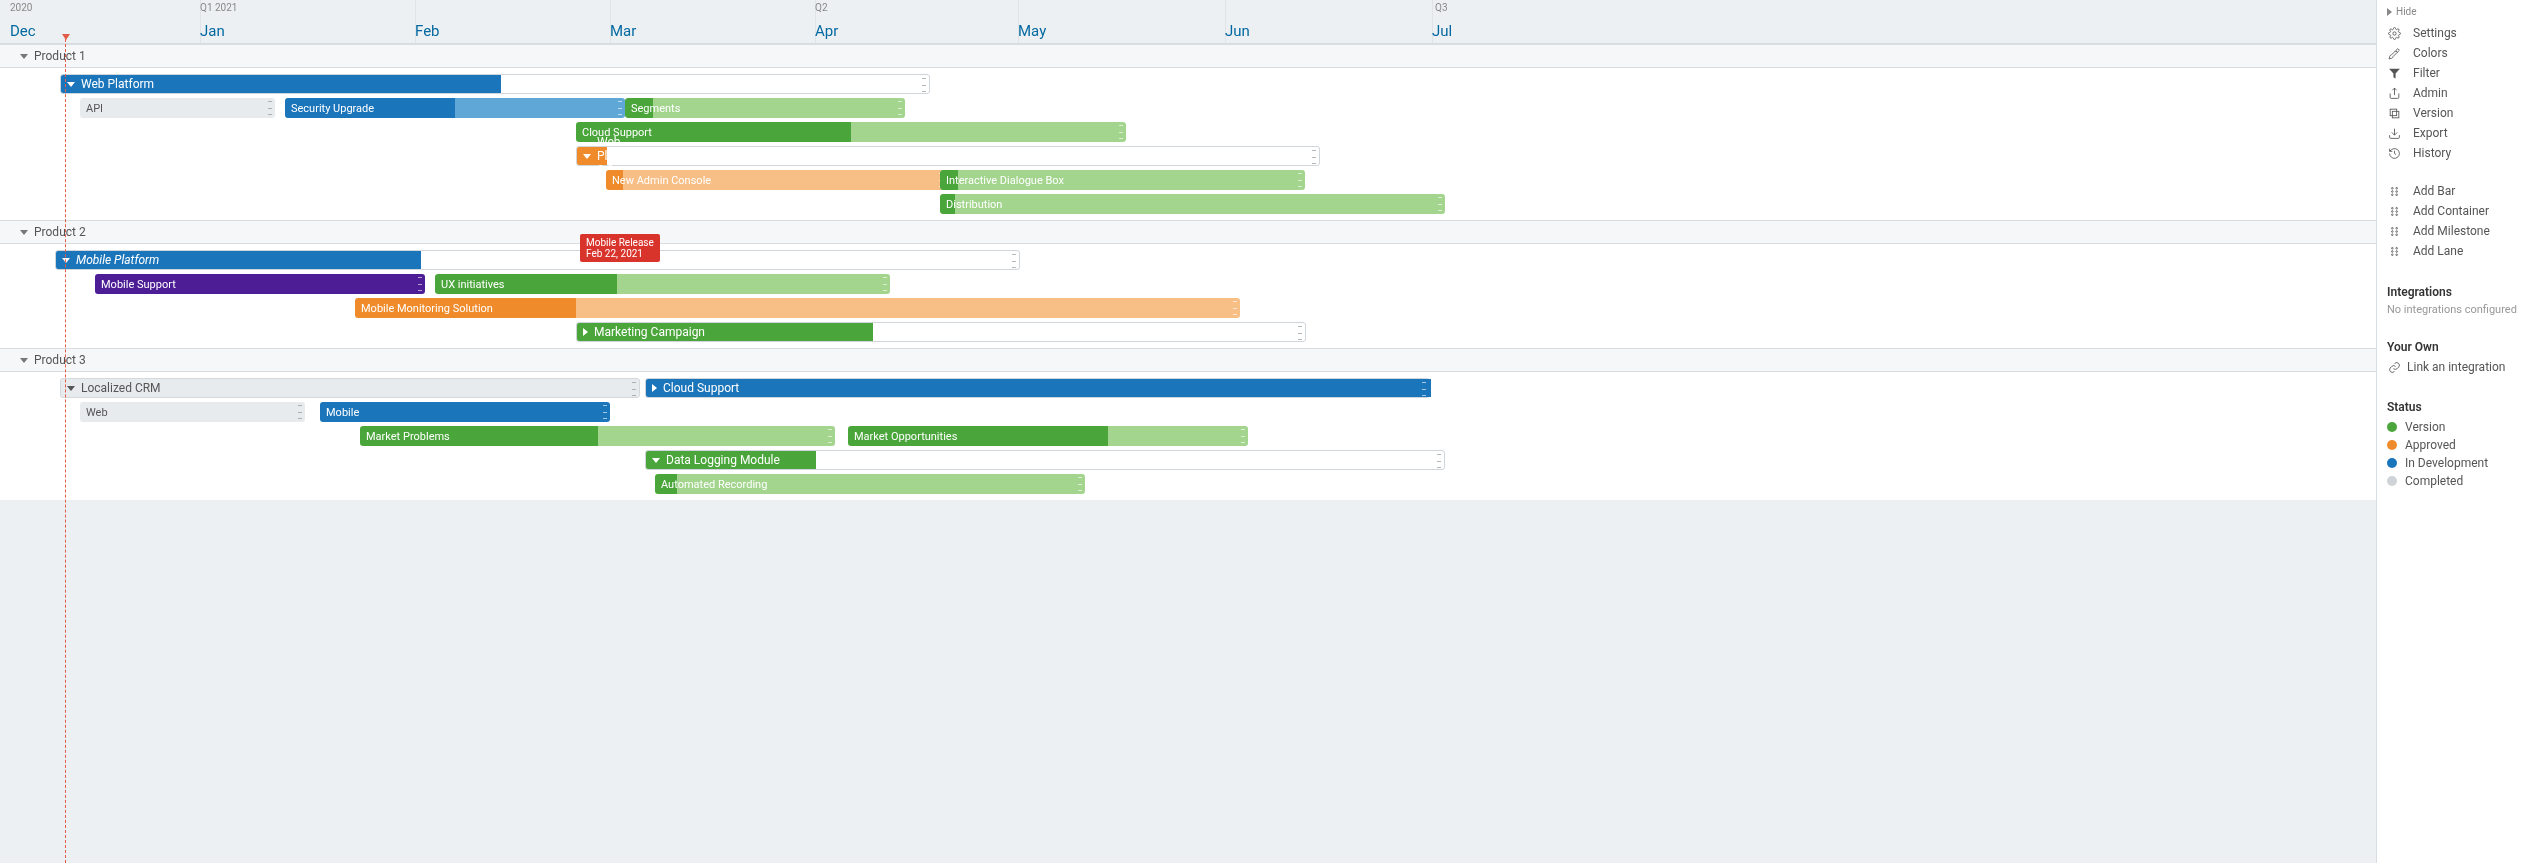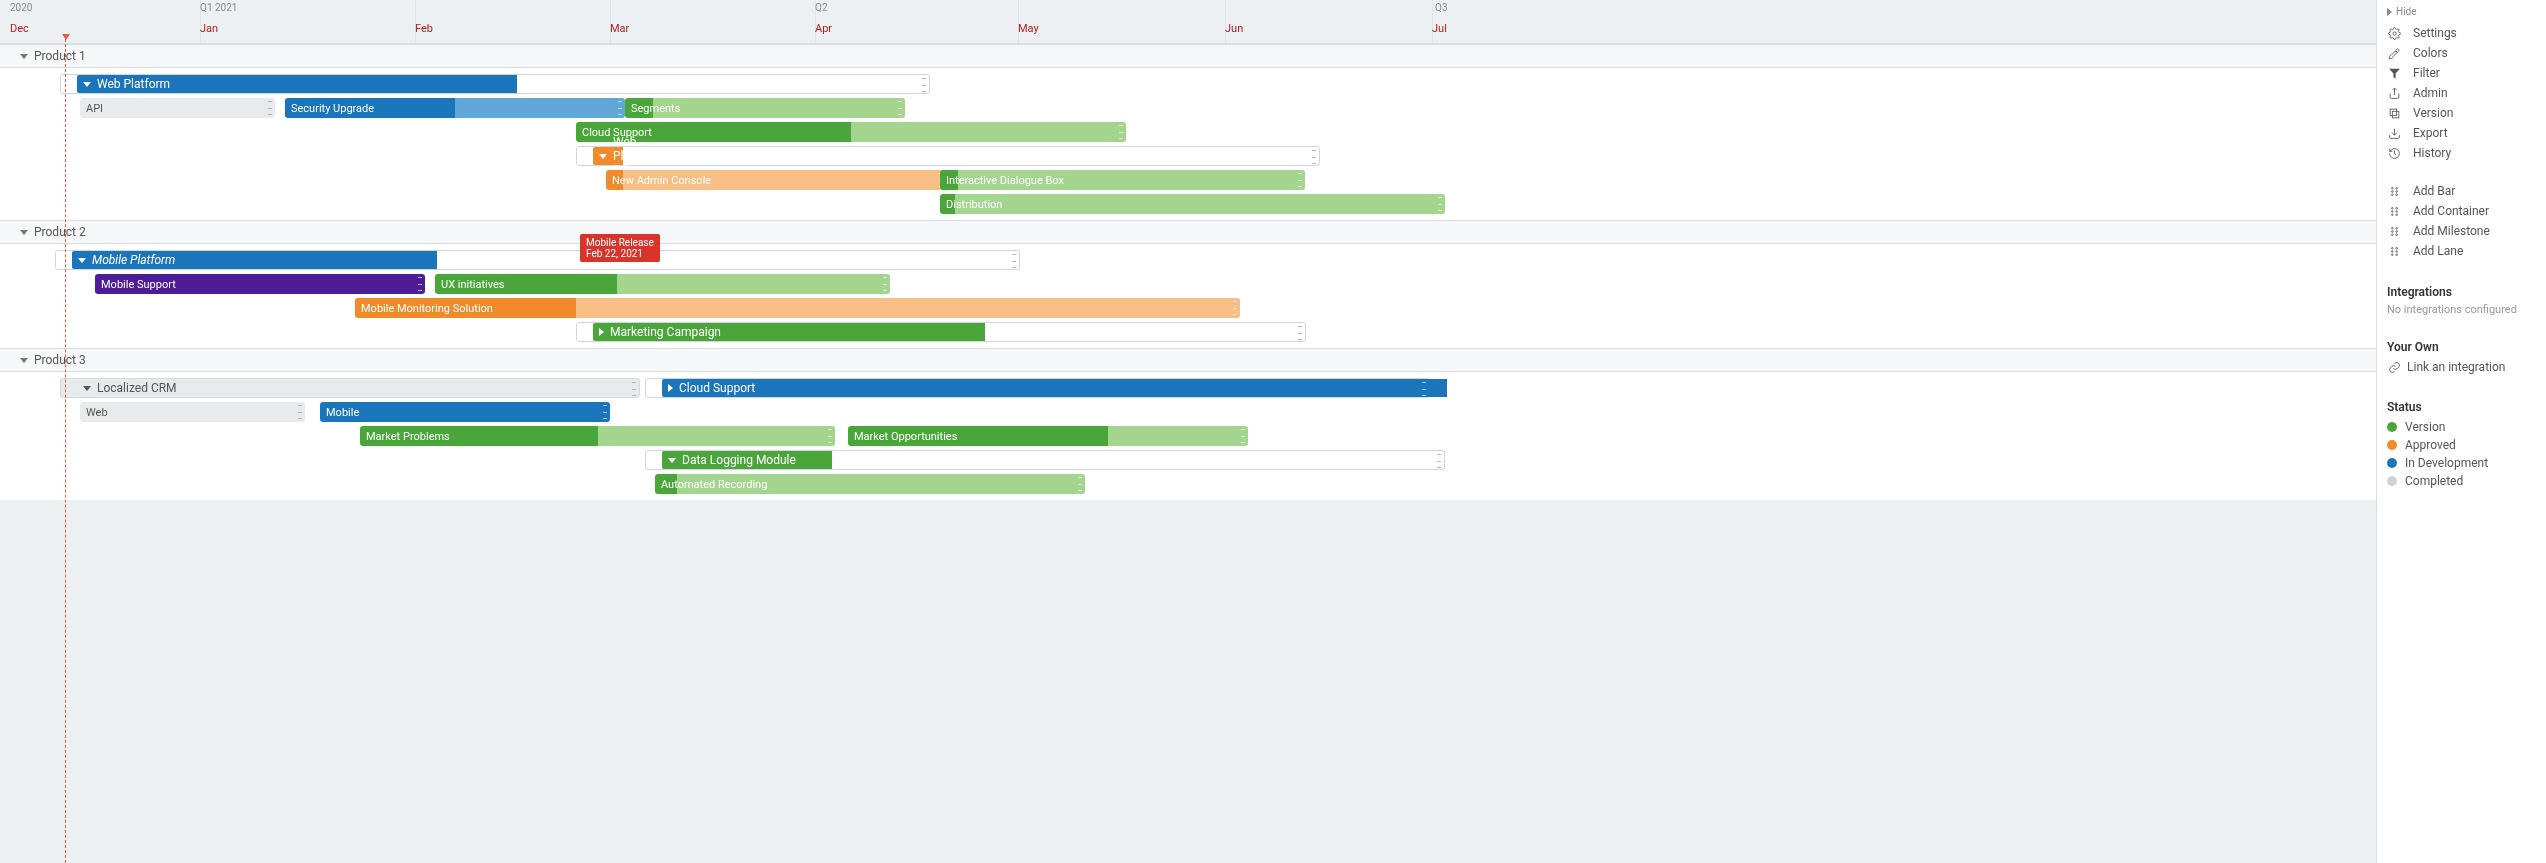--- a/index.html
+++ b/index.html
@@ -13,38 +13,38 @@
   .sidebar .section-title { font-size: 12px; font-weight: 600; color: #333; margin: 6px 0 4px 0; }
   .sidebar .muted { color: #999; font-size: 11px; }
   .sidebar .link-row { display: flex; align-items: center; gap: 6px; padding: 2px 0; cursor: pointer; color: #555; }
   .status-row { display: flex; align-items: center; gap: 8px; padding: 2px 0; color: #555; }
   .status-dot { width: 10px; height: 10px; border-radius: 50%; flex-shrink: 0; }
   .icon { width: 14px; height: 14px; flex-shrink: 0; display: inline-flex; align-items: center; justify-content: center; }
 
   
   .timeline-header { position: relative; height: 44px; background: #edf0f2; border-bottom: 1px solid #d8dde2; }
   .th-top { position: absolute; top: 2px; font-size: 10px; color: #888; }
-  .th-bot { position: absolute; top: 22px; font-size: 11px; color: #b91c1c; text-align: right; }
+  .th-bot { position: absolute; top: 22px; font-size: 15px; color: #0369a1; text-align: right; }
   .th-tick { position: absolute; top: 0; bottom: 0; width: 1px; background: #e0e4e8; }
 
   
   .today-marker { position: absolute; top: 34px; bottom: 0; width: 0; border-left: 1px dashed #e25c4a; z-index: 5; pointer-events: none; }
   .today-marker::before { content: ""; position: absolute; top: 0; left: -4px; width: 0; height: 0; border-left: 4px solid transparent; border-right: 4px solid transparent; border-top: 6px solid #e25c4a; }
 
   
   .lane-header { background: #f5f7f9; border-top: 1px solid #d8dde2; border-bottom: 1px solid #d8dde2; height: 24px; display: flex; align-items: center; padding-left: 20px; gap: 6px; cursor: pointer; color: #555; font-size: 12px; }
   .lane-body { position: relative; background: #fff; }
   .row { position: relative; height: 24px; }
 
   
   .bar { position: absolute; height: 20px; top: 2px; border-radius: 3px; display: flex; align-items: center; color: #fff; font-size: 11px; padding-left: 6px; cursor: pointer; overflow: hidden; white-space: nowrap; }
   .bar .prog { position: absolute; left: 0; top: 0; bottom: 0; border-radius: 3px 0 0 3px; }
   .bar .label { position: relative; z-index: 2; display: flex; align-items: center; gap: 6px; }
   .container-bar { position: absolute; height: 20px; top: 2px; border-radius: 3px; background: #fff; border: 1px solid #cfd5db; cursor: pointer; }
-  .container-bar .head { position: absolute; left: 0; top: 0; bottom: 0; display: flex; align-items: center; gap: 6px; color: #fff; border-radius: 2px 0 0 2px; padding: 0 10px 0 6px; margin-left: 16px; }
+  .container-bar .head { position: absolute; left: 0; top: 0; bottom: 0; display: flex; align-items: center; gap: 6px; color: #fff; border-radius: 2px 0 0 2px; padding: 0 10px 0 6px; }
   .container-bar.grey { background: #e8ebee; border-color: #d4d9de; }
   .container-bar.grey .head { color: #555; background: transparent; }
   .handle { position: absolute; right: 3px; top: 3px; width: 4px; height: 14px; opacity: 0.6; display: flex; flex-direction: column; justify-content: space-between; }
   .handle span { display: block; width: 4px; height: 1px; background: #fff; }
   .handle.dark span { background: #888; }
   .milestone-flag { position: absolute; top: -10px; background: #d9342b; color: #fff; font-size: 10px; line-height: 11px; padding: 3px 6px; border-radius: 2px; z-index: 4; }
 
   .chev-icon { display: inline-block; width: 0; height: 0; }
   .chev-down { border-left: 4px solid transparent; border-right: 4px solid transparent; border-top: 5px solid currentColor; }
   .chev-right { border-top: 4px solid transparent; border-bottom: 4px solid transparent; border-left: 5px solid currentColor; }
@@ -252,21 +252,21 @@
               </div>
               <div class="handle">
                 <span></span>
                 <span></span>
                 <span></span>
               </div>
             </div>
           </div>
           <div class="row">
             <div class="container-bar" style="left: 576px; width: 730px;">
-              <div class="head" style="background: rgb(74, 166, 58); width: 392px;">
+              <div class="head" style="background: rgb(74, 166, 58); width: 296px;">
                 <span class="chev-icon chev-right"></span>
                 <span>Marketing Campaign</span>
               </div>
               <div class="handle dark">
                 <span></span>
                 <span></span>
                 <span></span>
               </div>
             </div>
           </div>

